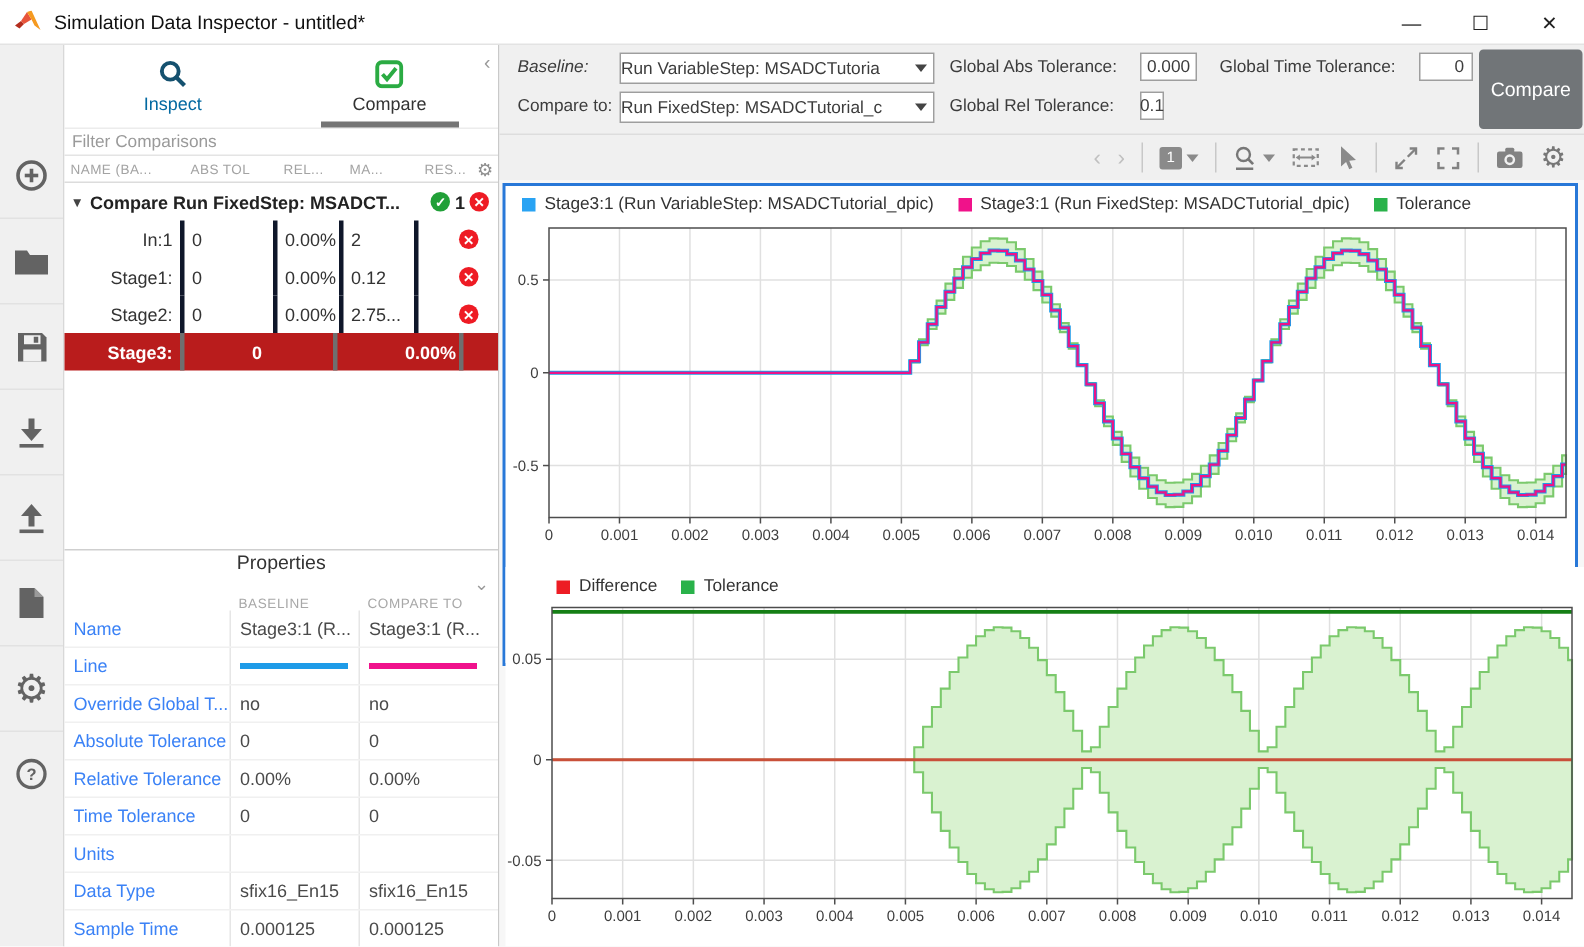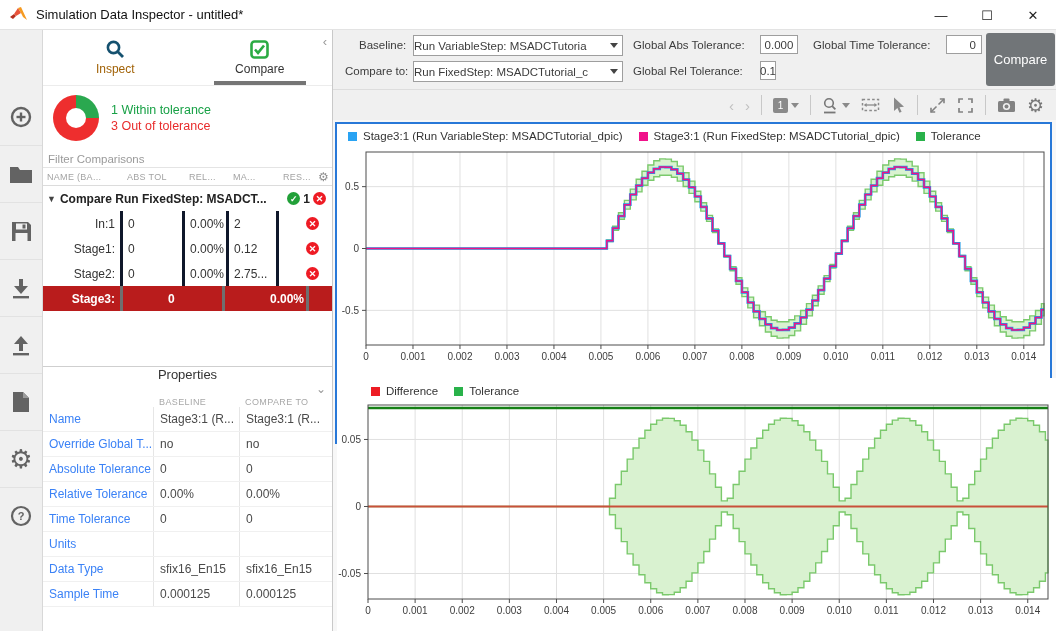--- a/index.html
+++ b/index.html
@@ -24,21 +24,21 @@
                border-top:1px solid #e2e2e2; }
   .stripcell:first-child { border-top:none; }
   .glyph { color:#636363; font-size:24px; line-height:1; }
 
   
   .leftpanel { width:290px; background:#fff; border-right:1px solid #c9c9c9;
                position:relative; font-size:12px; color:#333; }
   .tabs { height:56px; display:flex; border-bottom:1px solid #ececec; position:relative; }
   .tab { flex:1; display:flex; flex-direction:column; align-items:center; justify-content:center;
          gap:3px; position:relative; }
-  .tab .tlabel { font-size:12px; color:#a16207; }
+  .tab .tlabel { font-size:12px; color:#0369a1; }
   .tab.active .tlabel { color:#333; }
   .tab.active::after { content:""; position:absolute; left:18%; right:18%; bottom:0;
                        height:4px; background:#757575; }
   .collapse-left { position:absolute; right:5px; top:4px; color:#9a9a9a; font-size:13px; }
 
   .summary { height:64px; display:flex; align-items:center; gap:12px; padding-left:10px; }
   .donut { width:46px; height:46px; border-radius:50%; position:relative; flex:none; }
   .donut::after { content:""; position:absolute; inset:13px; background:#fff; border-radius:50%; }
   .sumtext { line-height:16px; font-size:12.5px; }
 
@@ -210,27 +210,20 @@
       <div class="tab active">
         <svg width="19" height="19" viewBox="0 0 19 19">
           <rect x="1.5" y="1.5" width="16" height="16" rx="3" fill="#fff" stroke="#2bab43" stroke-width="2.6"></rect>
           <path d="M5,9.5 l3,3.4 L14,5.5" fill="none" stroke="#2bab43" stroke-width="2.6"></path>
         </svg>
         <span class="tlabel">Compare</span>
       </div>
       <span class="collapse-left">‹</span>
     </div>
 
-    <div class="summary">
-      <div class="donut" id="donut" style="background: conic-gradient(rgb(42, 168, 79) 0deg, rgb(42, 168, 79) 90deg, rgb(238, 46, 46) 90deg, rgb(238, 46, 46) 360deg);"></div>
-      <div class="sumtext">
-        <div id="within-text" style="color: rgb(24, 161, 70);">1 Within tolerance</div>
-        <div id="out-text" style="color: rgb(232, 44, 44);">3 Out of tolerance</div>
-      </div>
-    </div>
 
     <div class="filterbox">
       <input type="text" placeholder="Filter Comparisons" style="">
     </div>
 
     <div class="thead">
       <div>NAME (BA...</div>
       <div>ABS TOL</div>
       <div>REL...</div>
       <div>MA...</div>
@@ -296,20 +289,29 @@
         <div>BASELINE</div>
         <div>COMPARE TO</div>
       </div>
       <div id="prop-rows">
           <div class="prow">
             <div class="plabel">Name</div>
             <div class="pval">Stage3:1 (R...</div>
             <div class="pval">Stage3:1 (R...</div>
           </div>
           <div class="prow">
+            <div class="plabel">Line</div>
+            <div class="pval">
+              <span class="lineswatch" style="background: rgb(30, 155, 232);"></span>
+            </div>
+            <div class="pval">
+              <span class="lineswatch" style="background: rgb(240, 18, 140);"></span>
+            </div>
+          </div>
+          <div class="prow">
             <div class="plabel">Override Global T...</div>
             <div class="pval">no</div>
             <div class="pval">no</div>
           </div>
           <div class="prow">
             <div class="plabel">Absolute Tolerance</div>
             <div class="pval">0</div>
             <div class="pval">0</div>
           </div>
           <div class="prow">
@@ -336,21 +338,21 @@
             <div class="plabel">Sample Time</div>
             <div class="pval">0.000125</div>
             <div class="pval">0.000125</div>
           </div>
         </div>
     </div>
   </div>
 
   <div class="rightpanel">
     <div class="controls">
-      <span class="ctl-label" style="left:26px; top:9px;">Baseline:</span>
+      <span class="ctl-label" style="left:12px; top:9px;font-style:italic;">Baseline:</span>
       <div class="selectbox" style="left:80px; top:5px;">
         <span>Run VariableStep: MSADCTutoria</span>
         <span class="caret"></span>
       </div>
       <span class="ctl-label" style="left:300px; top:9px;">Global Abs Tolerance:</span>
       <div class="tolfield" style="left:427px; top:5px; width:38px;">0.000</div>
       <span class="ctl-label" style="left:480px; top:9px;">Global Time Tolerance:</span>
       <div class="tolfield right" style="left:613px; top:5px; width:36px;">0</div>
 
       <span class="ctl-label" style="left:12px; top:35px;">Compare to:</span>

